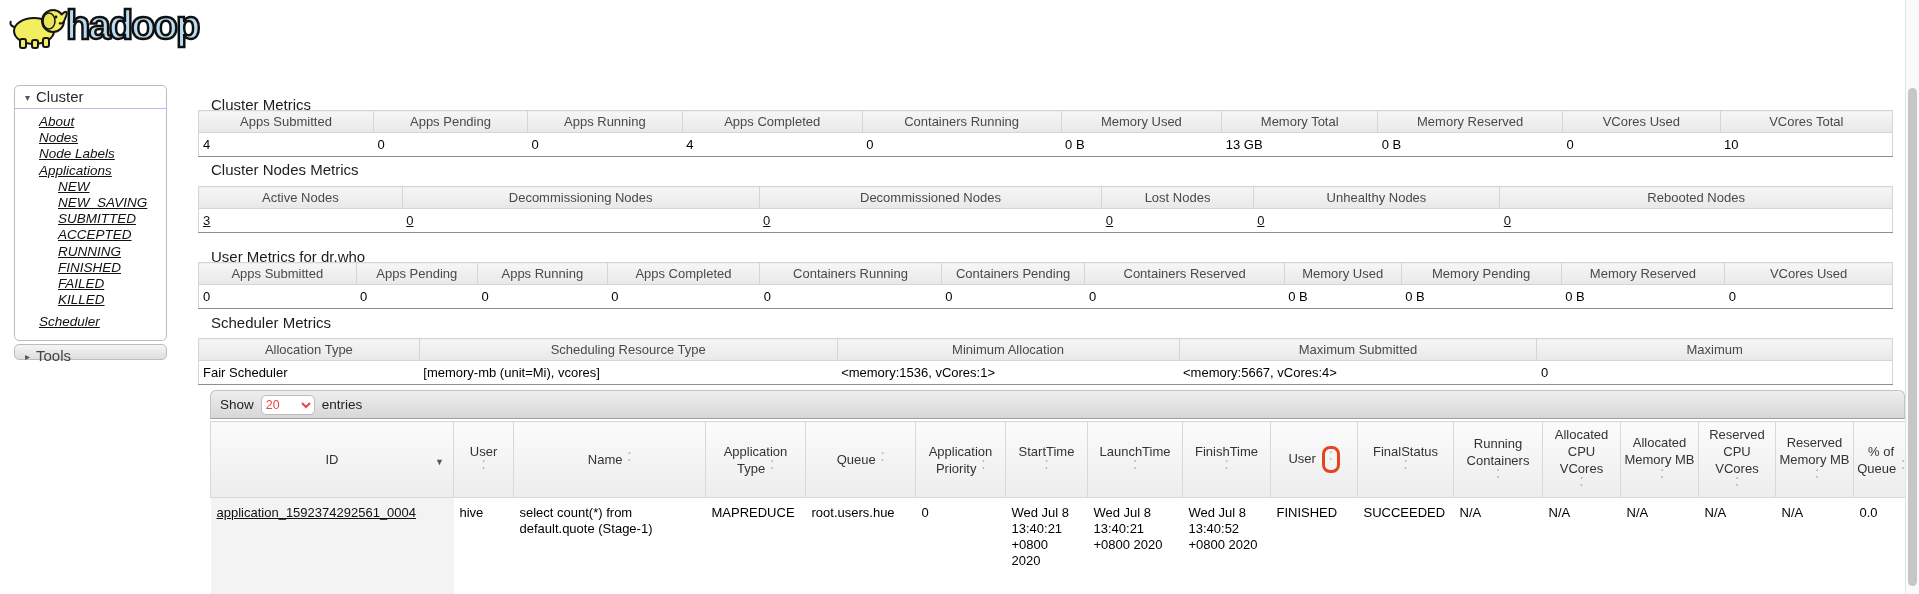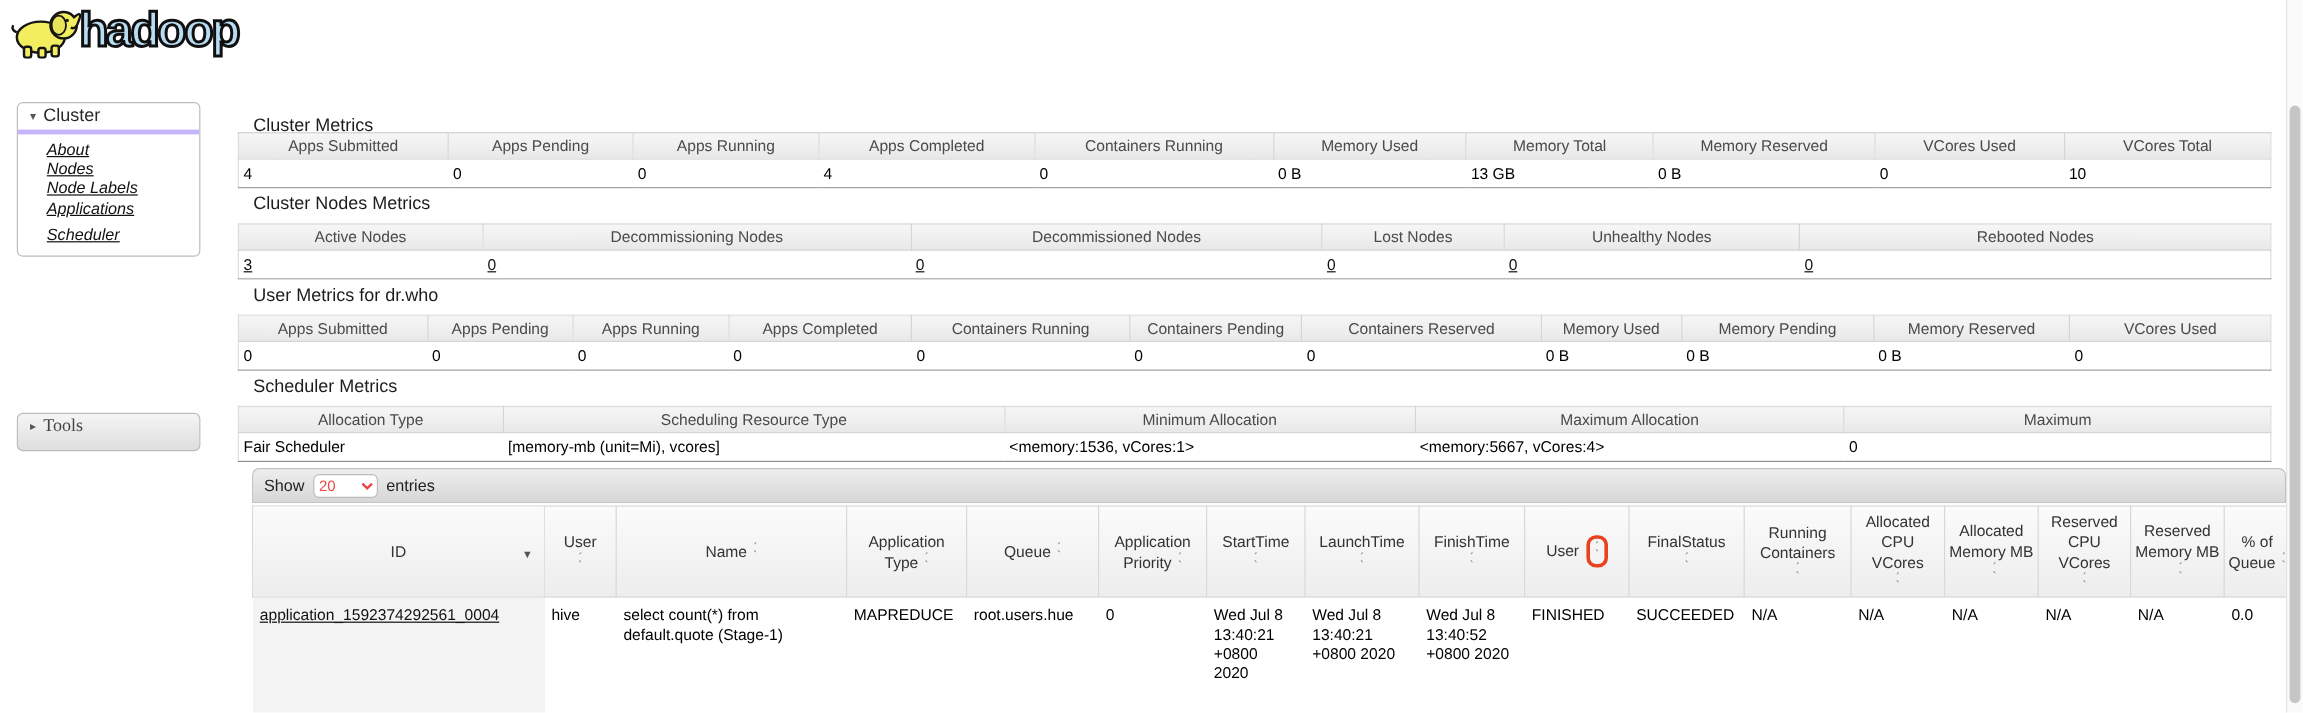--- a/index.html
+++ b/index.html
@@ -10,28 +10,28 @@
   
   #logo { position:absolute; left:8px; top:3px; width:260px; height:46px; display:flex; align-items:flex-start; }
   #logo svg { width:64px; height:46px; }
   .logo-word { font-size:40px; font-weight:bold; letter-spacing:-2px; color:#b8dcf2;
       -webkit-text-stroke:2.5px #101010; text-stroke:2.5px #101010; line-height:44px; margin-left:-6px; }
   #page-title { position:absolute; left:0; top:4px; width:1919px; text-align:center;
       font-size:33px; font-weight:bold; color:#141414; letter-spacing:.3px; }
 
   
   #cluster-box { position:absolute; left:14px; top:85px; width:153px; border:1px solid #bdbdbd; border-radius:5px; background:#fff; }
-  #cluster-head { padding:2px 8px 3px 10px; font-size:15px; color:#2a2a2a; border-bottom:4px solid #c4b5fd; cursor:pointer; }
+  #cluster-head { padding:2px 8px 3px 10px; font-size:15px; color:#2a2a2a; border-bottom:1px solid #c4b5fd; cursor:pointer; }
   .tri { font-size:10px; color:#555; margin-right:6px; vertical-align:1px; }
   #cluster-links { padding:5px 4px 9px 24px;font-style:italic; }
   .side-link { display:block; font-size:13.5px; line-height:16.2px; color:#111; text-decoration:underline; width:max-content; }
   .sub-links { padding-left:19px; }
   .sched { margin-top:6px; }
-  #tools-box { position:absolute; left:14px; top:344px; width:153px; height:32px; border:1px solid #bdbdbd; border-radius:5px;
-      background:linear-gradient(#f5f5f5,#dedede); font-size:15px; color:#444; padding:2px 8px 0 10px; cursor:pointer;font-family:Liberation Serif, serif; }
+  #tools-box { position:absolute; left:14px; top:344px; width:153px; height:16px; border:1px solid #bdbdbd; border-radius:5px;
+      background:linear-gradient(#f5f5f5,#dedede); font-size:15px; color:#444; padding:2px 8px 0 10px; cursor:pointer; }
 
   
   .sec-head { position:absolute; left:211px; font-size:15px; color:#1d1d1d; }
 
   
   .mwrap { position:absolute; left:198px; width:1695px; overflow:hidden; }
   table.metrics { border-collapse:collapse; table-layout:fixed; }
   table.metrics th { height:22px; background:linear-gradient(#f6f6f6,#e8e8e8); border:1px solid #d5d5d5;
       font-size:13px; font-weight:normal; color:#4a4a4a; text-align:center; overflow:hidden; white-space:nowrap; }
   table.metrics td { height:24px; font-size:13px; color:#000; text-align:left; padding:2px 4px; background:#fff;
@@ -89,20 +89,30 @@
 
   <div id="cluster-box">
     <div id="cluster-head">
       <span class="tri">▾</span><span>Cluster</span>
     </div>
     <div id="cluster-links">
       <a class="side-link" href="#">About</a>
       <a class="side-link" href="#">Nodes</a>
       <a class="side-link" href="#">Node Labels</a>
       <a class="side-link" href="#">Applications</a>
+      <div class="sub-links">
+        <a class="side-link" href="#">NEW</a>
+        <a class="side-link" href="#">NEW_SAVING</a>
+        <a class="side-link" href="#">SUBMITTED</a>
+        <a class="side-link" href="#">ACCEPTED</a>
+        <a class="side-link" href="#">RUNNING</a>
+        <a class="side-link" href="#">FINISHED</a>
+        <a class="side-link" href="#">FAILED</a>
+        <a class="side-link" href="#">KILLED</a>
+      </div>
       <a class="side-link sched" href="#">Scheduler</a>
     </div>
   </div>
   <div id="tools-box">
     <span class="tri">▸</span><span>Tools</span>
   </div>
 
   <div class="sec-head" style="top:96px">Cluster Metrics</div>
   <div class="mwrap" style="top:110px">
     <table class="metrics">
@@ -172,21 +182,21 @@
         <td><a class="val-link" href="#">0</a></td>
         <td><a class="val-link" href="#">0</a></td>
         <td><a class="val-link" href="#">0</a></td>
         <td><a class="val-link" href="#">0</a></td>
         <td><a class="val-link" href="#">0</a></td>
       </tr>
     </tbody>
       </table>
   </div>
 
-  <div class="sec-head" style="top:238px">User Metrics for dr.who</div>
+  <div class="sec-head" style="top:248px">User Metrics for dr.who</div>
   <div class="mwrap" style="top:262px">
     <table class="metrics">
       <colgroup>
           <col style="width:165px">
           <col style="width:126px">
           <col style="width:135px">
           <col style="width:159px">
           <col style="width:189px">
           <col style="width:147px">
           <col style="width:208px">
@@ -234,21 +244,21 @@
           <col style="width:462px">
           <col style="width:376px">
           <col style="width:395px">
           <col style="width:412px">
         </colgroup>
       <tbody>
           <tr>
         <th>Allocation Type</th>
         <th>Scheduling Resource Type</th>
         <th>Minimum Allocation</th>
-        <th>Maximum Allocation</th>
+        <th>Maximum Submitted</th>
         <th>Maximum</th>
       </tr>
       <tr>
         <td>Fair Scheduler</td>
         <td>[memory-mb (unit=Mi), vcores]</td>
         <td>&lt;memory:1536, vCores:1&gt;</td>
         <td>&lt;memory:5667, vCores:4&gt;</td>
         <td>0</td>
       </tr>
     </tbody>

